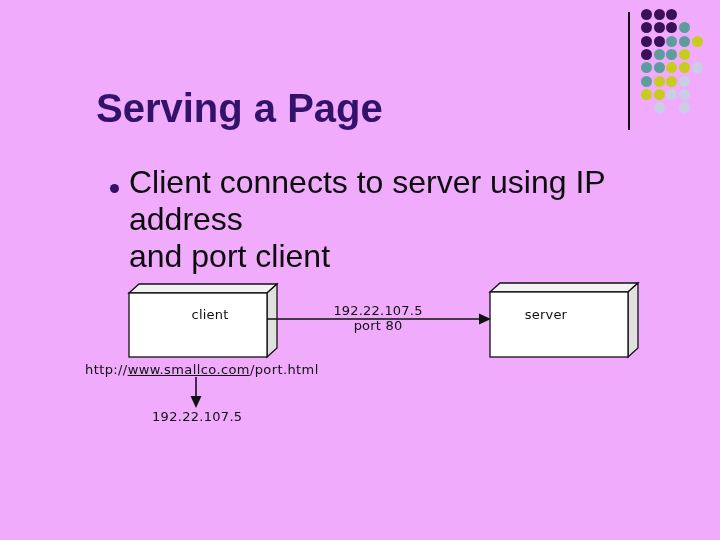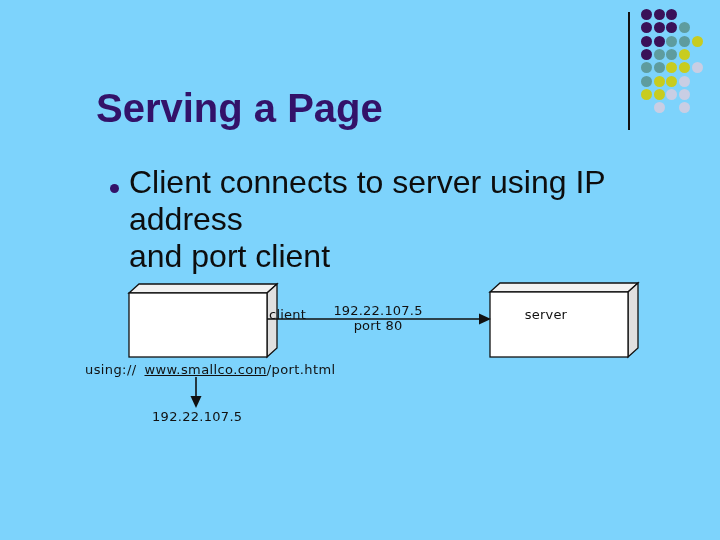--- a/index.html
+++ b/index.html
@@ -1,17 +1,17 @@
 <!DOCTYPE html>
 <html style="--title-color: #331269;"><head>
 <meta charset="utf-8">
 <style>
   html,body{margin:0;padding:0;background:#888;}
   .slide{
-    position:relative;width:720px;height:540px;background:#7dd3fc;
+    position:relative;width:720px;height:540px;background:#f0abfc;
     overflow:hidden;font-family:"Liberation Sans",sans-serif;
   }
   
   .dot-matrix{position:absolute;left:641px;top:9px;width:75px;height:112px;}
   .dot{position:absolute;width:11px;height:11px;border-radius:50%;}
   .accent-line{position:absolute;left:628px;top:12px;width:2px;height:118px;background:#111;}
   
   .title{
     position:absolute;left:96px;top:84px;width:560px;
     font-size:40px;font-weight:bold;line-height:48px;
@@ -25,28 +25,28 @@
   .bullet-text{
     position:absolute;left:129px;top:164px;width:575px;
     font-size:32px;line-height:37px;color:#0d0d0d;
   }
   
   .diagram-svg{position:absolute;left:0;top:0;width:720px;height:540px;}
   .diag-label{
     position:absolute;font-family:"DejaVu Sans",sans-serif;font-size:13px;
     color:#111;text-align:center;line-height:17px;letter-spacing:0.2px;
   }
-  .client-label{left:144px;top:306px;width:162px;text-align:right;}
+  .client-label{left:129px;top:306px;width:162px;}
   .server-label{left:490px;top:306px;width:112px;}
   .conn-label{left:318px;top:303px;width:120px;line-height:15px;}
   .url-label{
     position:absolute;left:85px;top:362px;font-family:"DejaVu Sans",sans-serif;
     font-size:13px;color:#111;letter-spacing:0.4px;white-space:nowrap;
   }
-  .url-label .host{text-decoration:underline;margin-left:8px;}
+  .url-label .host{text-decoration:underline;}
   .resolved-ip{
     position:absolute;left:152px;top:409px;font-family:"DejaVu Sans",sans-serif;
     font-size:13px;color:#111;letter-spacing:0.3px;white-space:nowrap;
   }
 </style>
 </head>
 <body>
 
 <div class="slide">
 
@@ -124,17 +124,17 @@
 
   <div class="diag-label server-label">
     <div>server</div>
   </div>
 
   <div class="diag-label conn-label">
     <div>192.22.107.5</div>
     <div>port 80</div>
   </div>
 
-  <div class="url-label"><span>using://</span><span class="host">www.smallco.com</span><span>/port.html</span></div>
+  <div class="url-label"><span>http://</span><span class="host">www.smallco.com</span><span>/port.html</span></div>
 
   <div class="resolved-ip">192.22.107.5</div>
 
 </div>
 
 </body></html>

